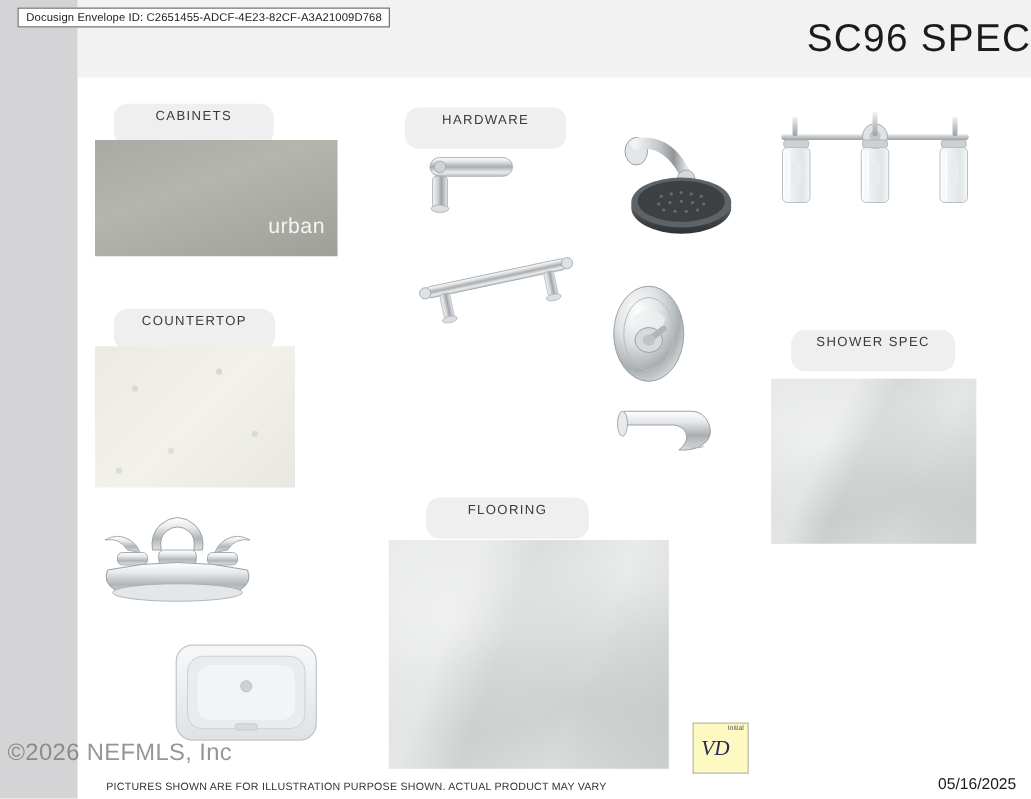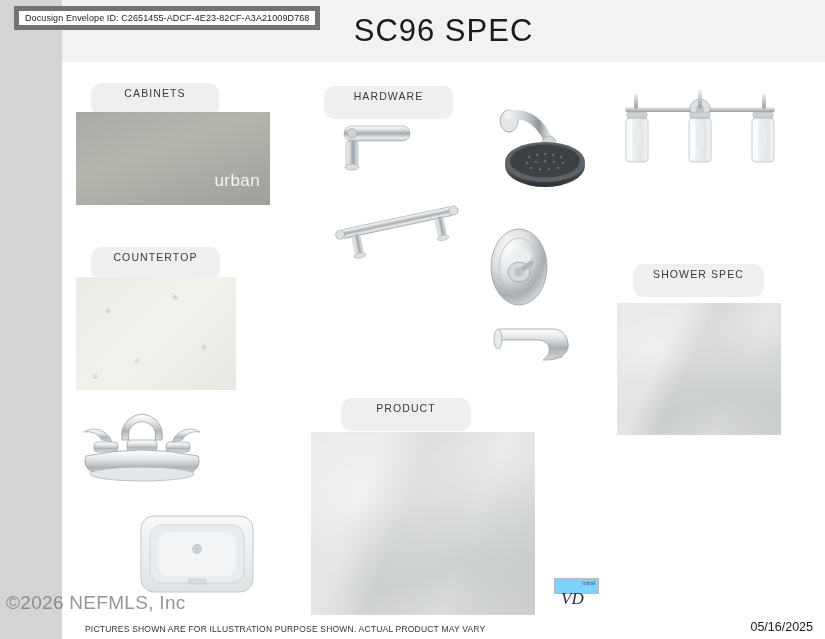--- a/index.html
+++ b/index.html
@@ -14,21 +14,21 @@
     overflow: hidden;
     position: relative;
   }
 
   
   .envelope-bar {
     position: absolute;
     top: 6px;
     left: 14px;
     background: #ffffff;
-    border: 5px solid #737373;
+    border: 1px solid #737373;
     padding: 2px 6px;
     font-size: 9px;
     color: #222;
     letter-spacing: 0.1px;
     z-index: 40;
     white-space: nowrap;
   }
 
   
   .left-rail {
@@ -63,21 +63,21 @@
   
   .header {
     position: absolute;
     left: 62px;
     top: 0;
     width: 763px;
     height: 62px;
     background: #f2f2f2;
     display: flex;
     align-items: center;
-    justify-content: center;
+    justify-content: flex-end;
     z-index: 3;
   }
   .header h1 {
     margin: 0;
     font-size: 31px;
     font-weight: normal;
     letter-spacing: 1px;
     color: #1b1b1b;
     font-family: "Liberation Sans", sans-serif;
   }
@@ -172,23 +172,23 @@
     right: 12px;
     top: 620px;
     font-size: 12.5px;
     color: #1b1b1b;
   }
   .initial-box {
     position: absolute;
     left: 554px;
     top: 578px;
     width: 45px;
-    height: 16px;
+    height: 41px;
     border: 1px solid #b9b9b9;
-    background: #7dd3fc;
+    background: #fef9c3;
     font-size: 6px;
     color: #666;
     box-sizing: border-box;
     text-decoration: underline;
   }
   .initial-box .lbl {
     position: absolute;
     top: 1px; right: 3px;
     font-size: 5.5px;
     color: #555;
@@ -214,21 +214,21 @@
 </div>
 
 <div class="header">
   <h1>SC96 SPEC</h1>
 </div>
 
 <div class="pill" style="left:91px; top:83px; width:128px;">CABINETS</div>
 <div class="pill" style="left:324px; top:86px; width:129px;text-align:center;">HARDWARE</div>
 <div class="pill" style="left:91px; top:247px; width:129px;">COUNTERTOP</div>
 <div class="pill" style="left:633px; top:264px; width:131px;">SHOWER SPEC</div>
-<div class="pill" style="left:341px; top:398px; width:130px;">PRODUCT</div>
+<div class="pill" style="left:341px; top:398px; width:130px;">FLOORING</div>
 
 <div class="swatch sw-cabinet">
   <div class="brand">urban</div>
 </div>
 
 <div class="swatch sw-counter"></div>
 
 <div class="swatch sw-shower"></div>
 
 <div class="swatch sw-floor"></div>

